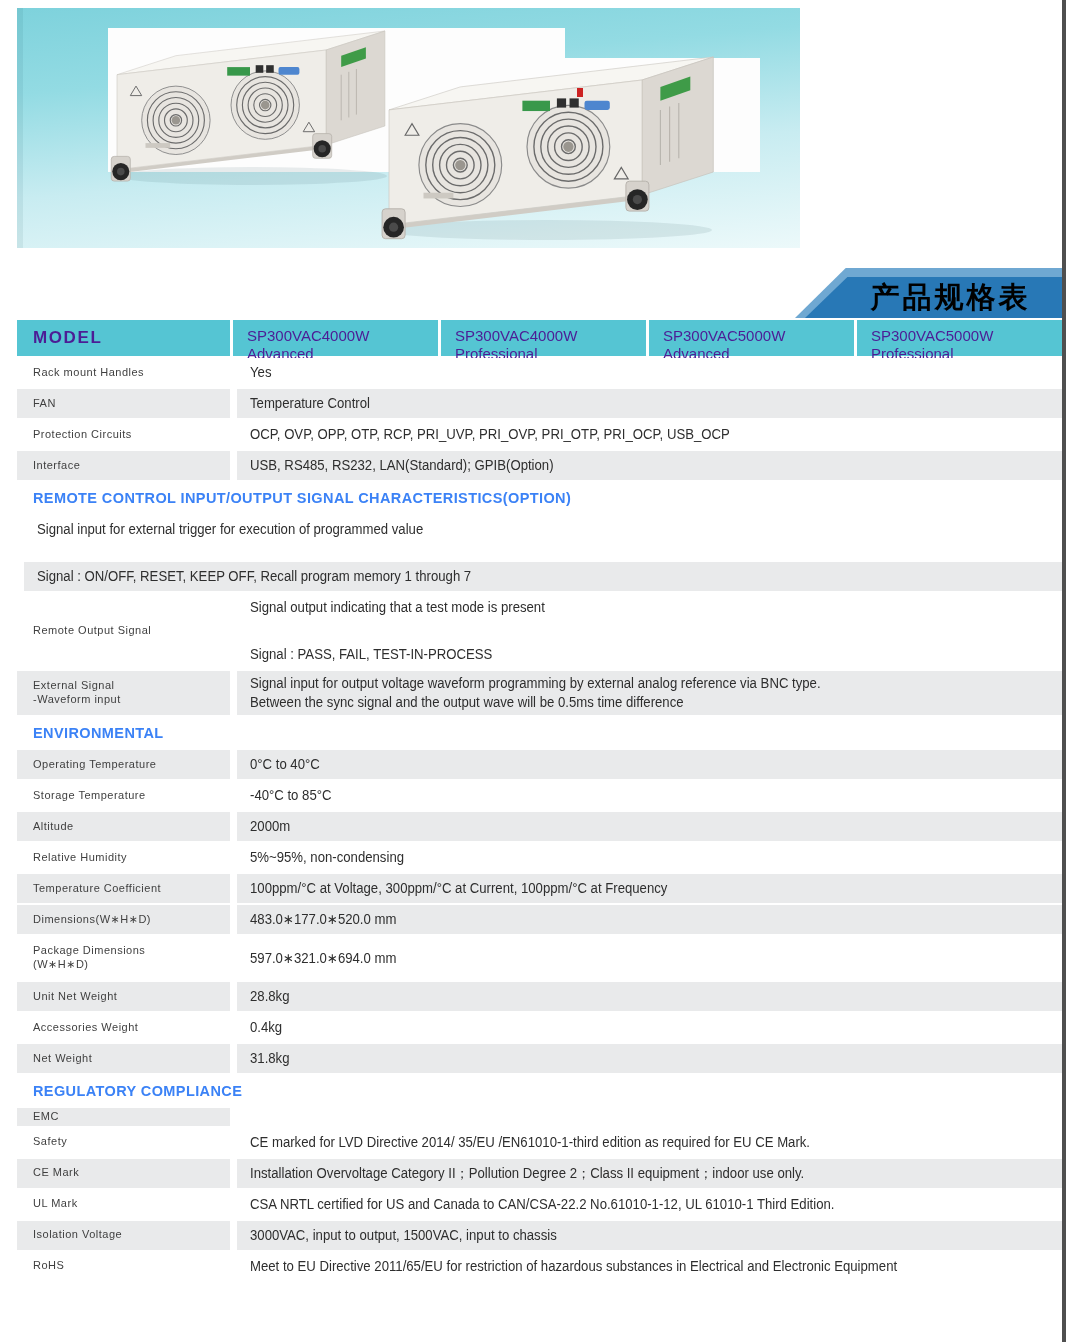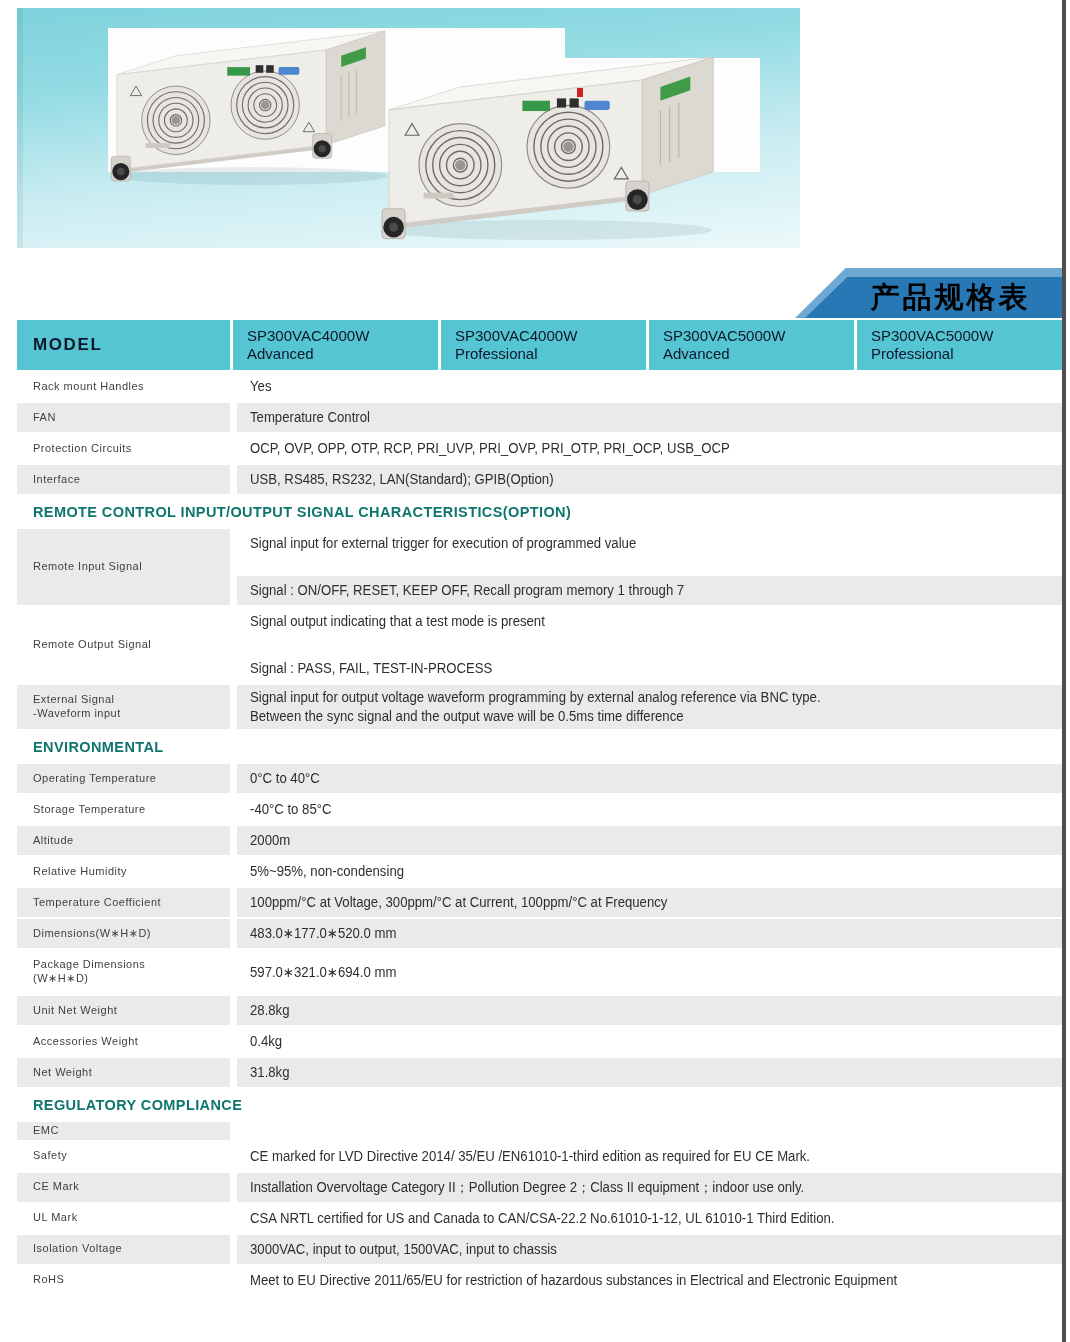--- a/index.html
+++ b/index.html
@@ -33,21 +33,21 @@
     clip-path:polygon(16.5% 0,100% 0,100% 100%,0 100%);
     display:flex;align-items:center;justify-content:center;padding-left:34px;box-sizing:border-box;
   }
   .spec-banner .body span{
     color:#000000;font-weight:bold;font-size:29px;letter-spacing:3px;line-height:1;
     font-family:"Liberation Sans","DejaVu Sans",sans-serif;
   }
 
   
   .spec-table{position:absolute;left:17px;top:320px;width:1045px;}
-  .thead{display:flex;height:50px;background:#55c5d3;color:#0f172a;}
+  .thead{display:flex;height:36px;background:#55c5d3;color:#4c1d95;}
   .thead .mlabel{
     width:213px;box-sizing:border-box;display:flex;align-items:center;padding-left:16px;
     font-weight:bold;font-size:17px;letter-spacing:1.6px;
   }
   .thead .hcell{
     flex:1;border-left:3px solid #fff;box-sizing:border-box;
     padding:7px 0 0 14px;font-size:15px;line-height:18px;
   }
   .row{display:flex;margin-top:2px;}
   .lbl{
@@ -63,21 +63,21 @@
   .cell .inner{
     transform:scaleX(.94);transform-origin:0 50%;width:106%;
     font-size:14px;color:#2e2e2e;line-height:1.34;
   }
   .h44{min-height:44px;}
   .h48{min-height:48px;}
   .w{background:#ffffff;}
   .g{background:#e9eaeb;}
   .sect{
     min-height:30px;margin:3px 0 0;display:flex;align-items:center;padding-left:16px;
-    font-weight:bold;font-size:14.5px;letter-spacing:.4px;color:#0f766e;background:#fff;
+    font-weight:bold;font-size:14.5px;letter-spacing:.4px;color:#3b82f6;background:#fff;
   }
 </style>
 </head>
 <body>
 
 <div class="page">
 
   <div class="photo-panel">
     <svg viewBox="0 0 783 240" width="783" height="240">
       <defs>
@@ -189,21 +189,20 @@
       <div class="lbl g">Interface</div>
       <div class="vals">
           <div class="cell g">
             <div class="inner">USB, RS485, RS232, LAN(Standard); GPIB(Option)</div>
           </div>
         </div>
     </div>
 
     <div class="sect">REMOTE CONTROL INPUT/OUTPUT SIGNAL CHARACTERISTICS(OPTION)</div>
     <div class="row">
-      <div class="lbl g">Remote Input Signal</div>
       <div class="vals">
         <div class="cell w">
             <div class="inner">Signal input for external trigger for execution of programmed value</div>
           </div>
         <div class="cell g">
             <div class="inner">Signal : ON/OFF, RESET, KEEP OFF, Recall program memory 1 through 7</div>
           </div>
       </div>
     </div>
     <div class="row">

